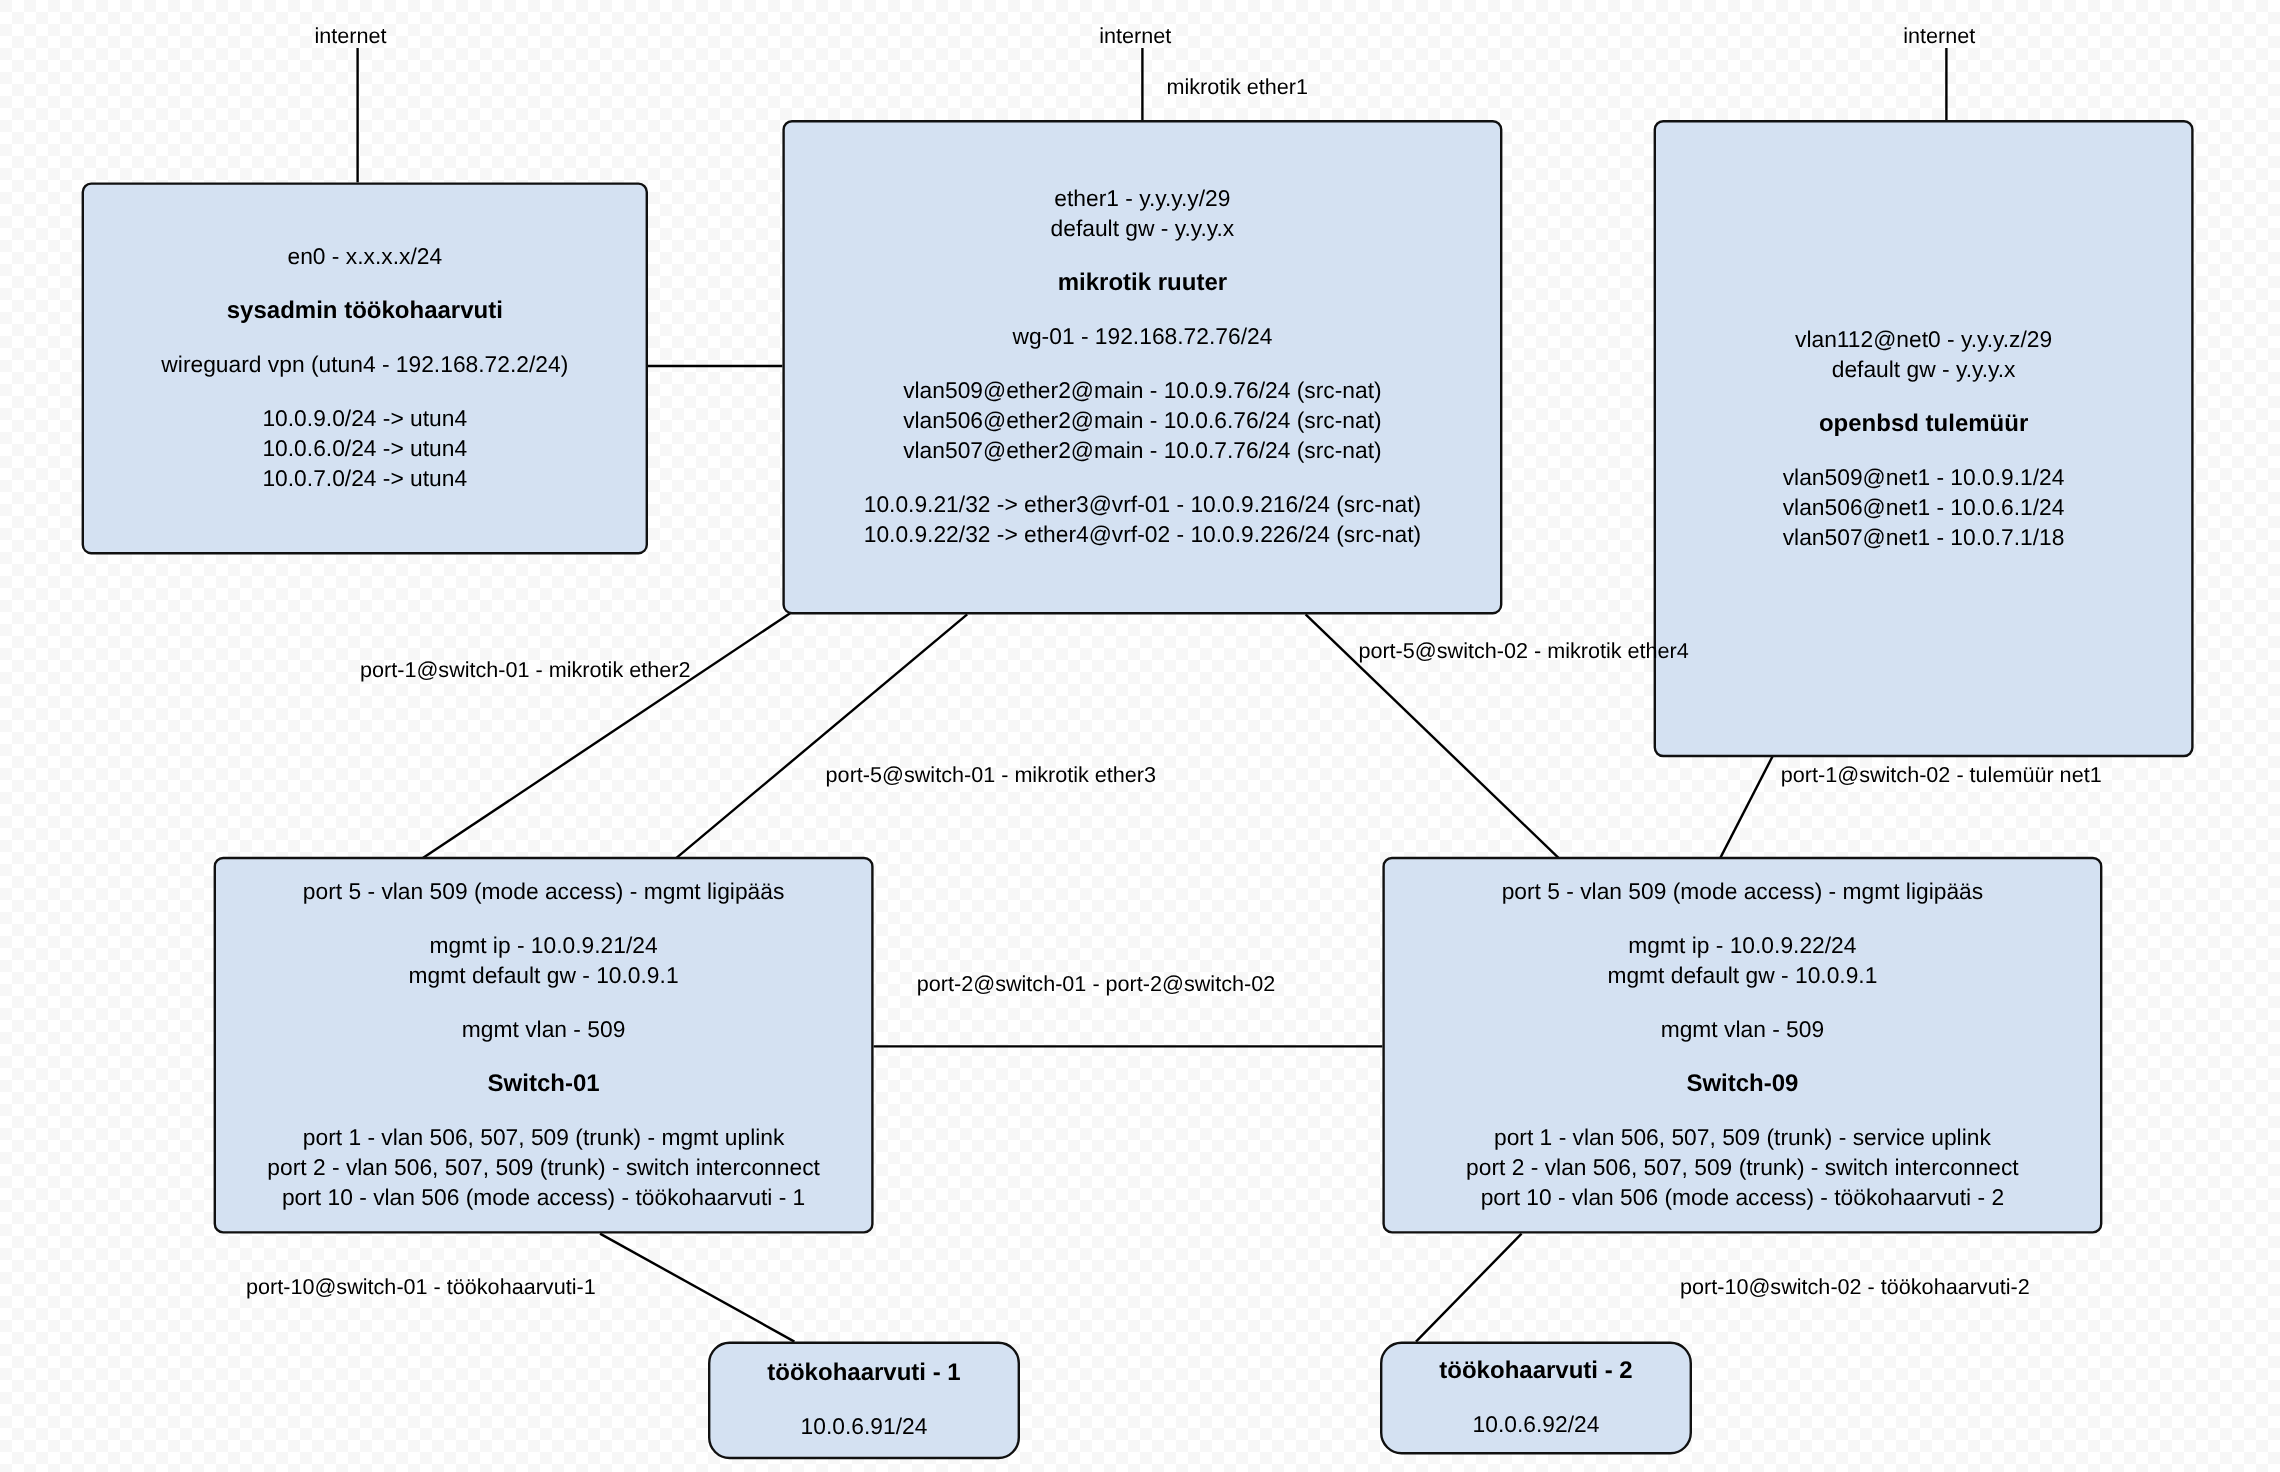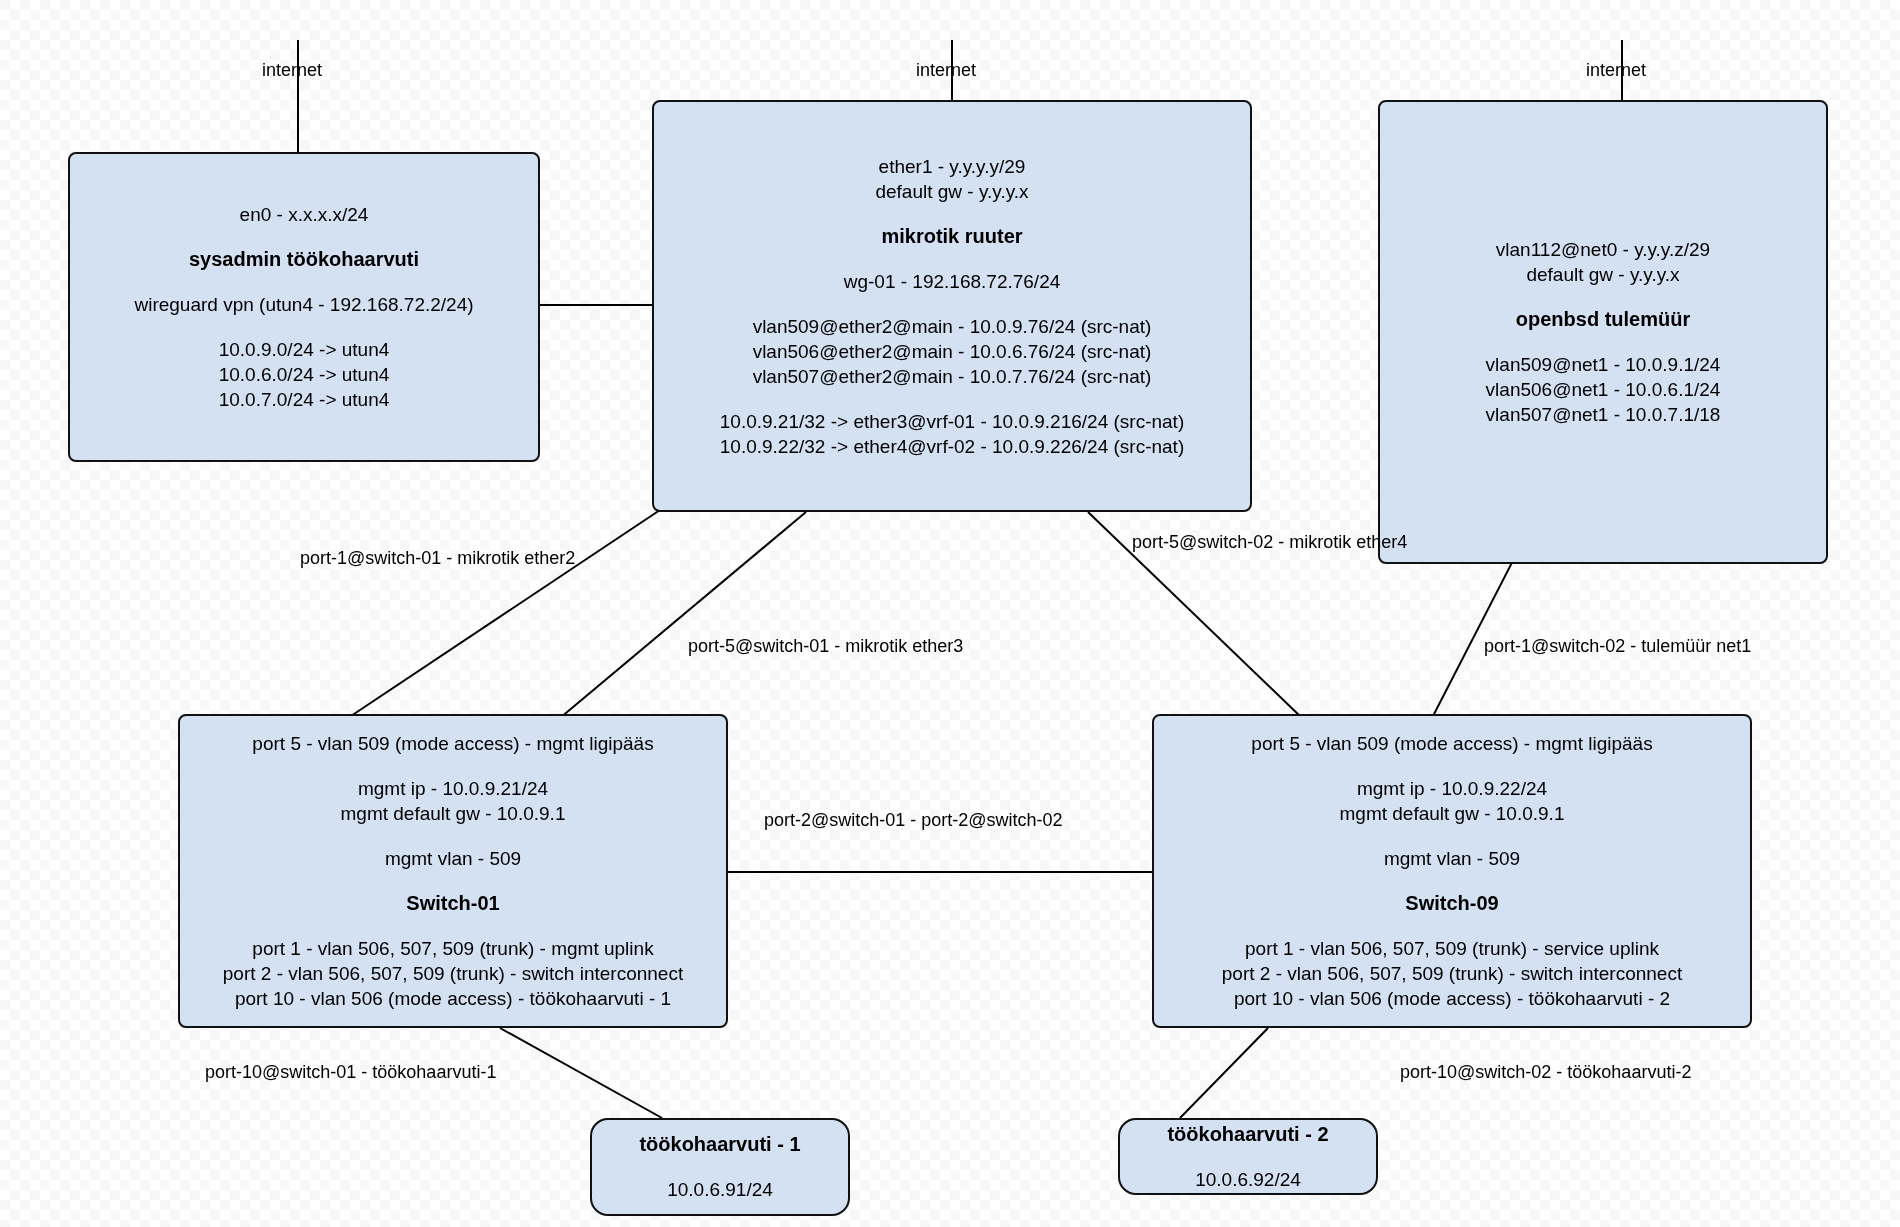--- a/index.html
+++ b/index.html
@@ -55,21 +55,20 @@
     font-size: 18px;
     color: #000000;
     white-space: nowrap;
     background: transparent;
   }
   .ext-label {
     position: absolute;
     font-size: 18px;
     color: #000000;
     white-space: nowrap;
-    margin-top: 40px;
   }
   .row { white-space: nowrap; }
 </style>
 </head>
 <body>
 
 <div id="canvas">
 
   <svg class="edges" viewBox="0 0 1900 1227">
 
@@ -134,21 +133,21 @@
       <div class="row">vlan506@ether2@main - 10.0.6.76/24 (src-nat)</div>
       <div class="row">vlan507@ether2@main - 10.0.7.76/24 (src-nat)</div>
     </div>
     <div class="gap"></div>
     <div class="grp">
       <div class="row">10.0.9.21/32 -&gt; ether3@vrf-01 - 10.0.9.216/24 (src-nat)</div>
       <div class="row">10.0.9.22/32 -&gt; ether4@vrf-02 - 10.0.9.226/24 (src-nat)</div>
     </div>
   </div>
 
-  <div class="node" style="left:1378px; top:100px; width:450px; height:464px;">
+  <div class="node" style="left:1378px; top:100px; width:450px; height:531px;">
     <div class="grp">
       <div class="row">vlan112@net0 - y.y.y.z/29</div>
       <div class="row">default gw - y.y.y.x</div>
     </div>
     <div class="gap"></div>
     <div class="title">openbsd tulemüür</div>
     <div class="gap"></div>
     <div class="grp">
       <div class="row">vlan509@net1 - 10.0.9.1/24</div>
       <div class="row">vlan506@net1 - 10.0.6.1/24</div>
@@ -201,21 +200,21 @@
       <div class="row">port 10 - vlan 506 (mode access) - töökohaarvuti - 2</div>
     </div>
   </div>
 
   <div class="node small" style="left:590px; top:1118px; width:260px; height:98px;">
     <div class="title">töökohaarvuti - 1</div>
     <div class="gap"></div>
     <div class="row">10.0.6.91/24</div>
   </div>
 
-  <div class="node small" style="left:1118px; top:1118px; width:260px; height:77px;">
+  <div class="node small" style="left:1150px; top:1118px; width:260px; height:94px;">
     <div class="title">töökohaarvuti - 2</div>
     <div class="gap"></div>
     <div class="row">10.0.6.92/24</div>
   </div>
 
   <div class="edge-label" style="left:300px; top:548px;">port-1@switch-01 - mikrotik ether2</div>
 
   <div class="edge-label" style="left:660px; top:636px;margin-left:28px;">port-5@switch-01 - mikrotik ether3</div>
 
   <div class="edge-label" style="left:1132px; top:532px;">port-5@switch-02 - mikrotik ether4</div>

